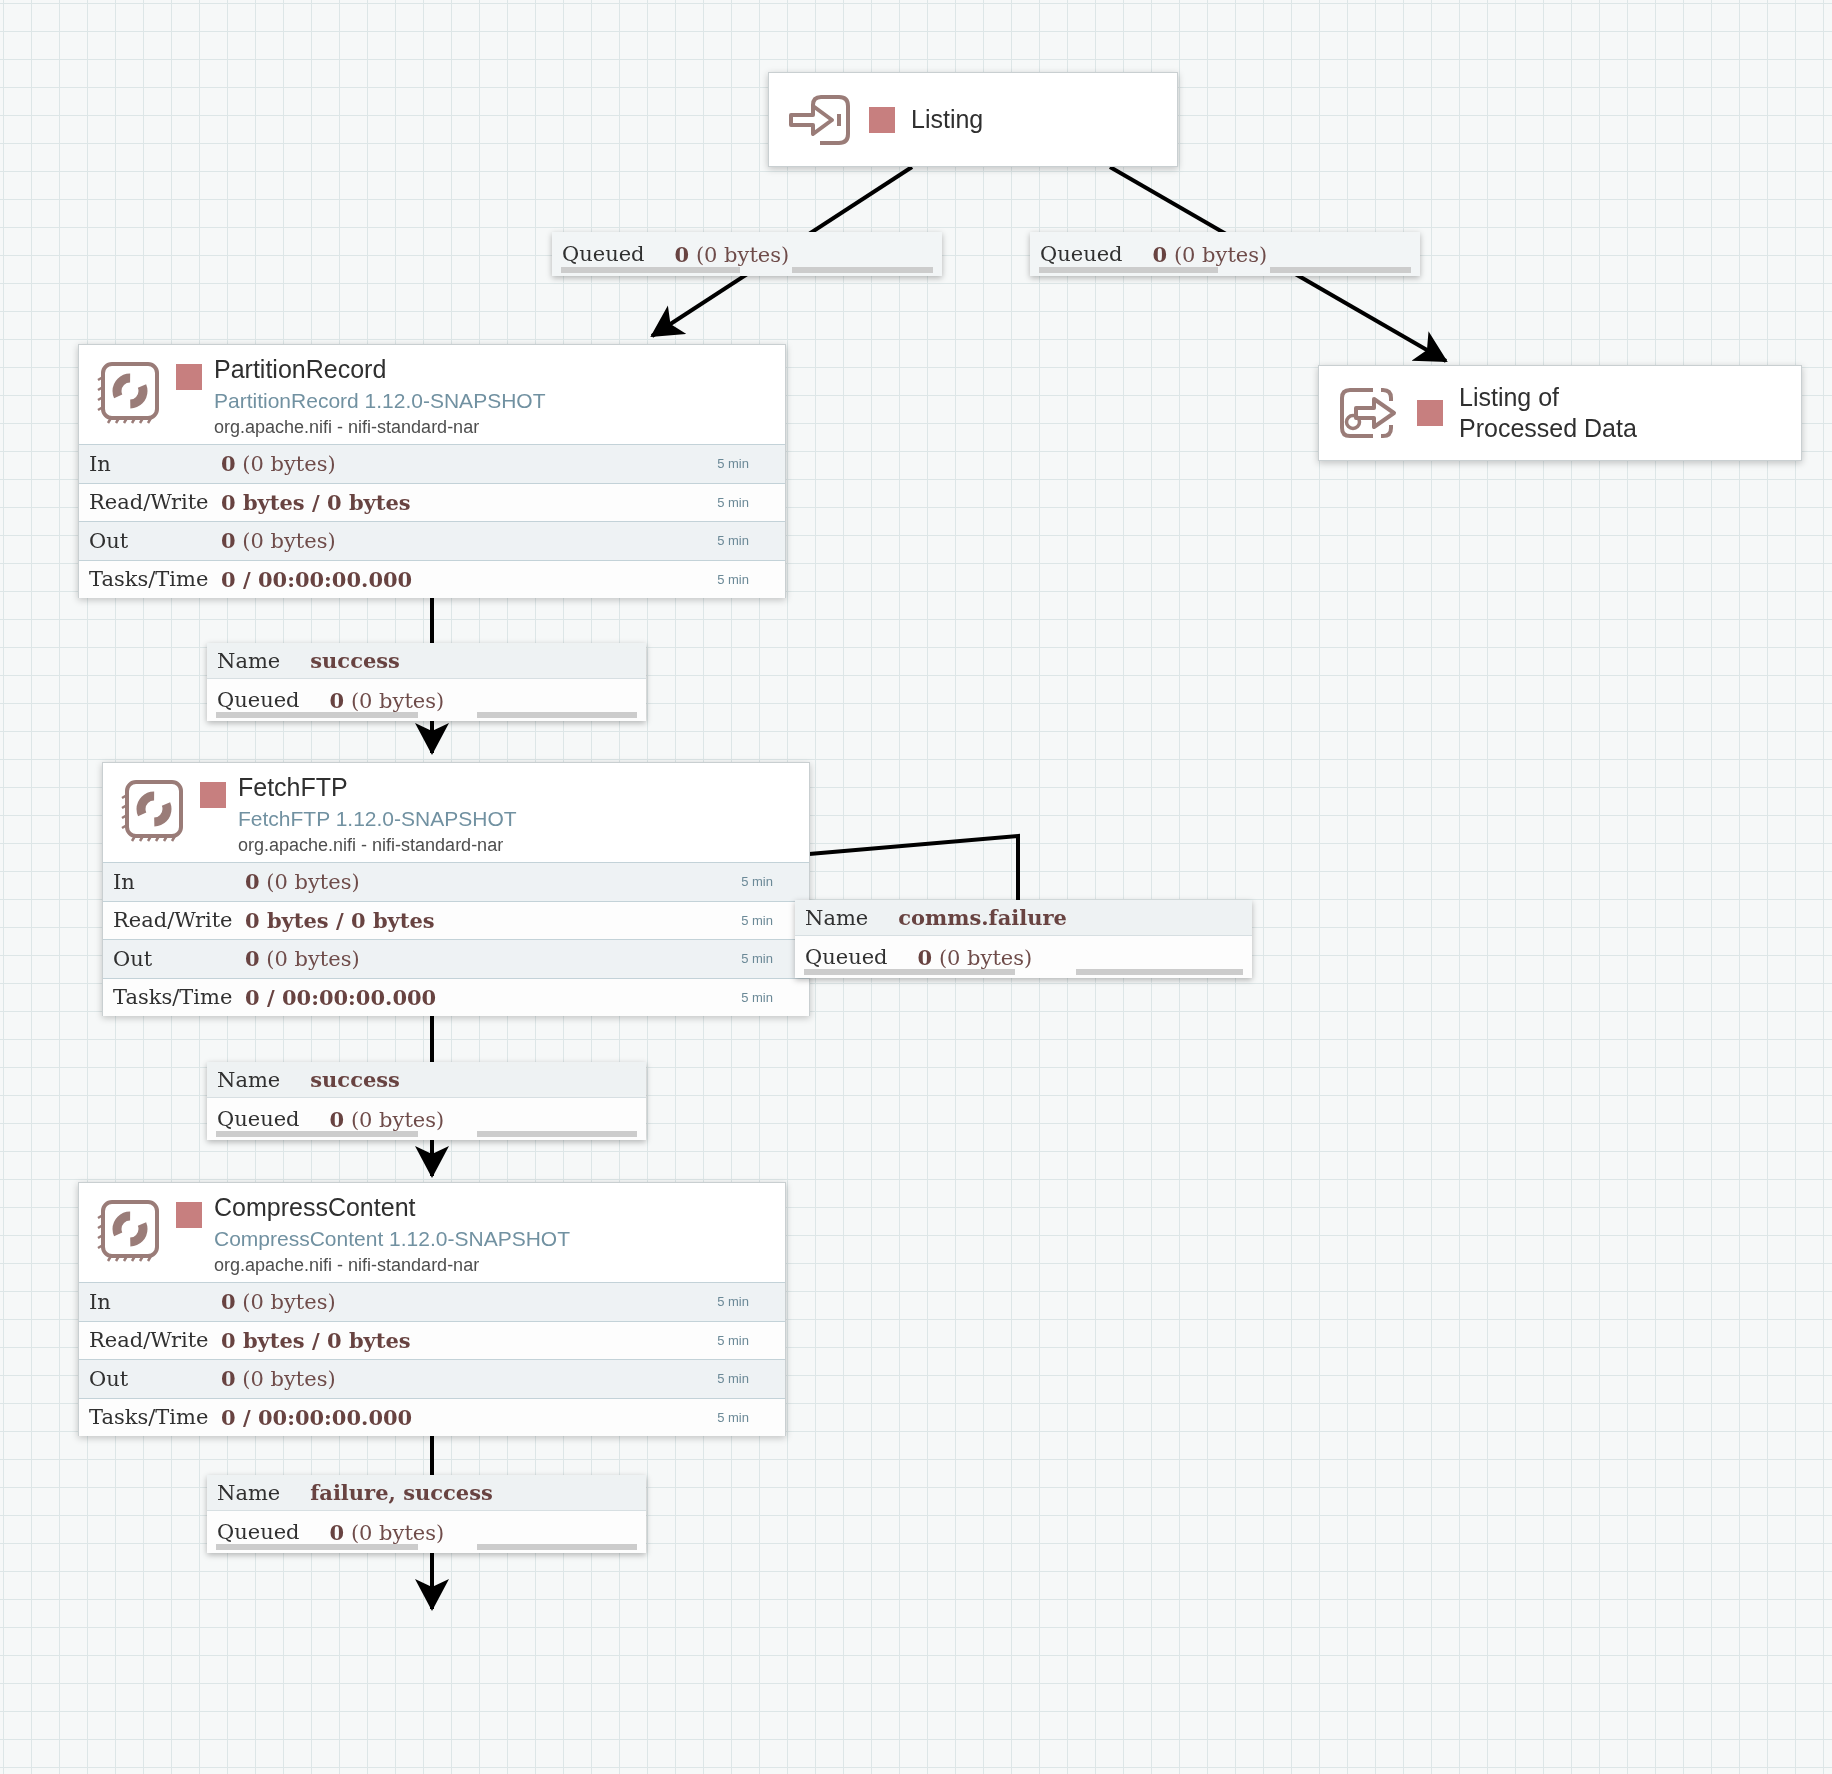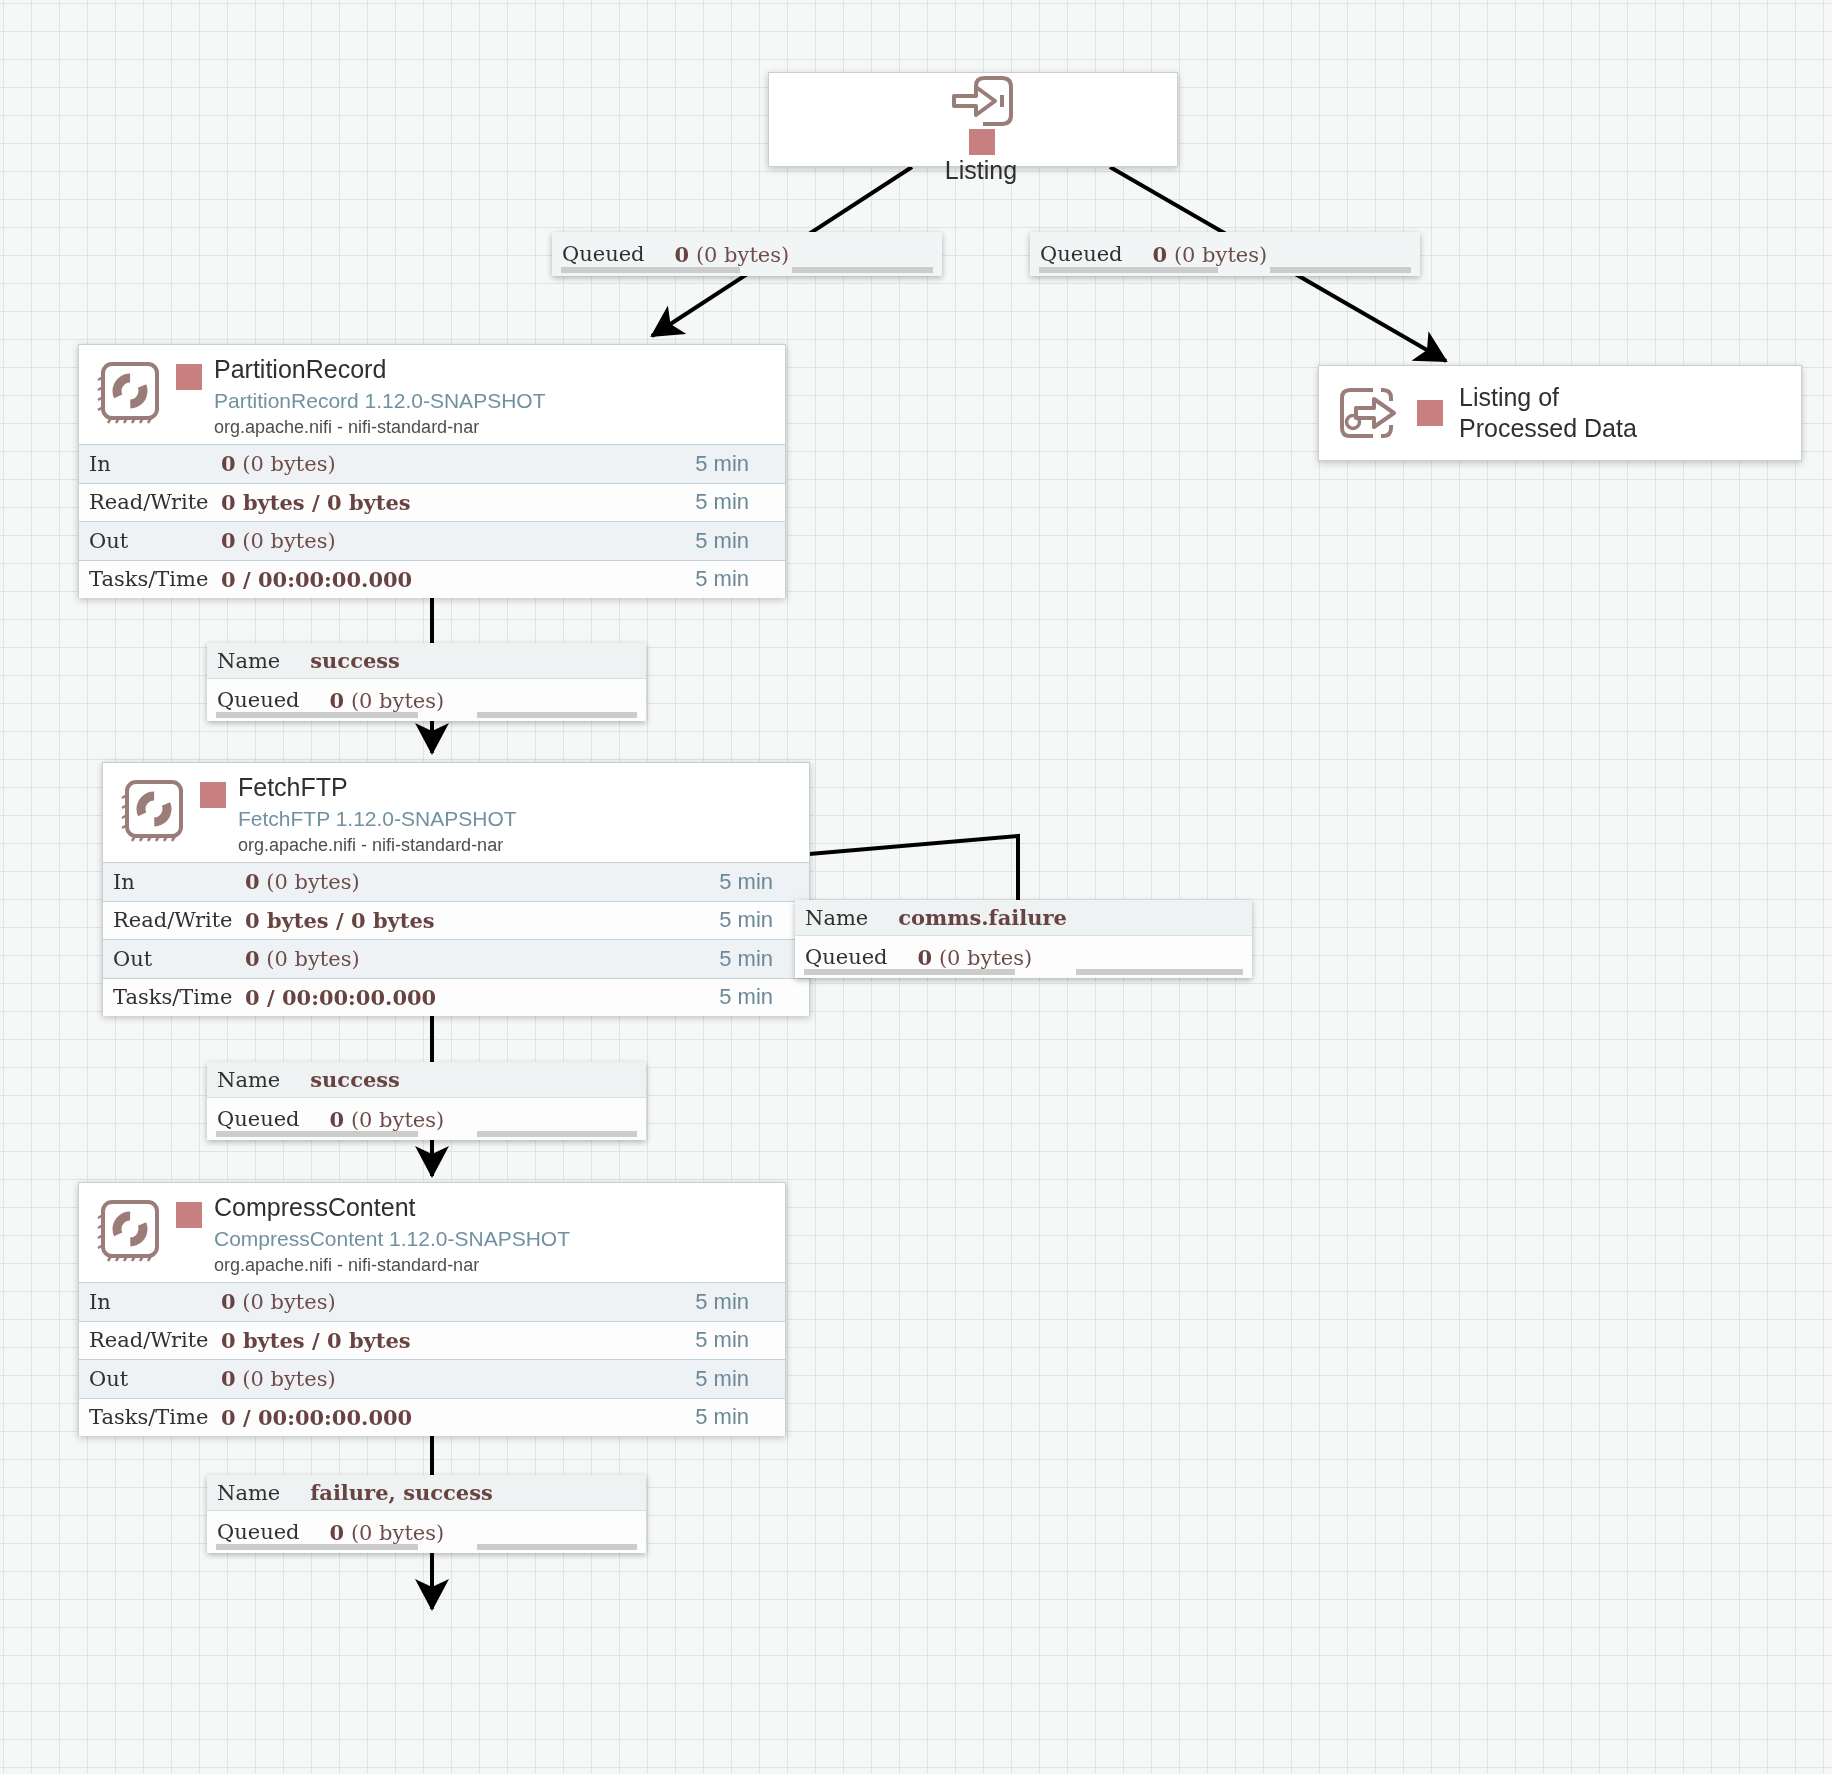--- a/index.html
+++ b/index.html
@@ -41,21 +41,21 @@
   .proc-org{font-size:18px; line-height:25px; color:var(--org-color);}
   .stat-row{
     height:38.5px; display:flex; align-items:center; box-sizing:border-box;
     border-top:1px solid var(--divider); padding:0 36px 0 10px;
     font-family:"DejaVu Serif", serif; font-size:21px; background:var(--row-white-bg);
   }
   .stat-row.alt{background:var(--row-alt-bg);}
   .stat-label{flex:none; width:132px; color:var(--label-color);}
   .stat-value{flex:1; color:var(--value-color);}
   .stat-value b{color:var(--value-bold-color);}
-  .stat-period{flex:none; font-family:"Liberation Sans",sans-serif; font-size:22px; color:var(--period-color);}
+  .stat-period{flex:none; font-family:"Liberation Sans",sans-serif; font-size:13px; color:var(--period-color);}
   .qlabel{
     position:absolute; z-index:3; box-sizing:border-box;
     box-shadow:0 2px 6px rgba(0,0,0,0.28);
     font-family:"DejaVu Serif", serif; font-size:21px;
   }
   .qrow{position:relative; display:flex; align-items:center; padding:0 10px; gap:30px; box-sizing:border-box;}
   .name-row{height:36px; background:var(--namerow-bg); border-bottom:1px solid #d7dfe2;}
   .queued-row{height:42px; background:var(--row-white-bg);}
   .queued-row.standalone{height:44px; background:var(--qlabel-bg);}
   .qname{color:var(--label-color);}
@@ -79,21 +79,21 @@
       </marker>
     </defs>
     <path class="conn" d="M912,167 L652,336" marker-end="url(#arrow)"></path>
     <path class="conn" d="M1110,167 L1446,361" marker-end="url(#arrow)"></path>
     <path class="conn" d="M432,598 L432,753" marker-end="url(#arrow)"></path>
     <path class="conn" d="M786,856 L1018,836 L1018,917 L790,917" marker-end="url(#arrow)"></path>
     <path class="conn" d="M432,1016 L432,1176" marker-end="url(#arrow)"></path>
     <path class="conn" d="M432,1436 L432,1609" marker-end="url(#arrow)"></path>
   </svg>
 
-  <div class="node port" style="left:768px; top:72px; width:410px; height:95px;flex-direction:column;">
+  <div class="node port" style="left:768px; top:72px; width:410px; height:95px;">
     <svg class="picon icon-svg" width="64" height="56" viewBox="0 0 64 56">
       <path d="M26,18 V13 Q26,5 34,5 H52 Q61,5 61,14 V42 Q61,51 52,51 H33" stroke-width="4"></path>
       <path d="M4,23 H26 V14 L45,28 L26,42 V33 H4 Z" stroke-width="4" stroke-linejoin="round"></path>
       <path d="M52,22 V34" stroke-width="4"></path>
     </svg>
     <div class="status-square"></div>
     <div class="port-title">Listing</div>
   </div>
 
   <div class="qlabel" style="left:552px; top:232px; width:390px;">

